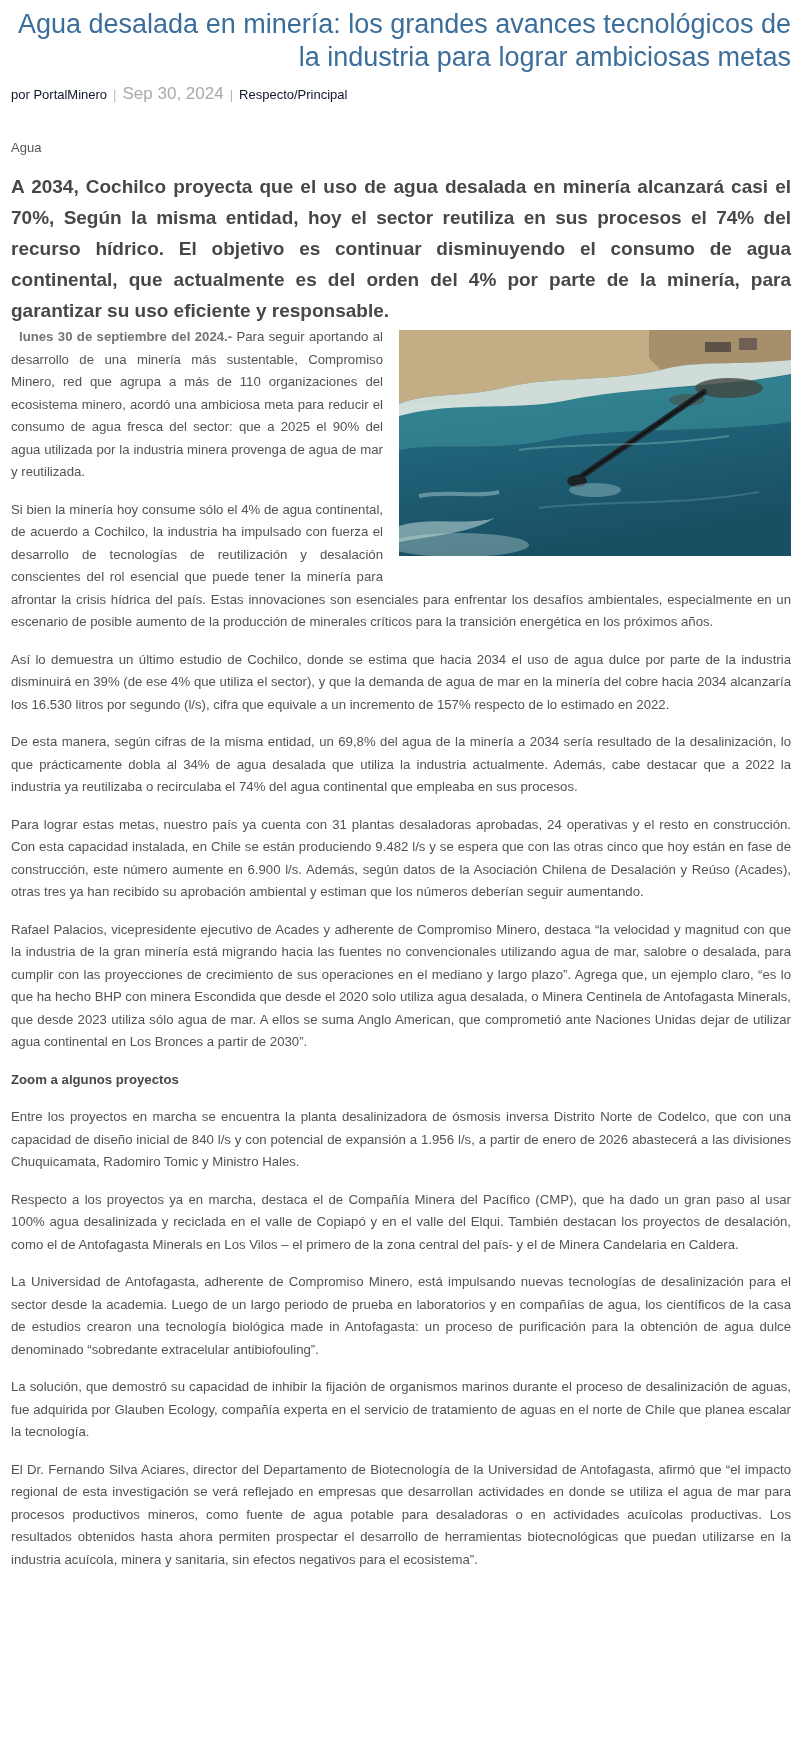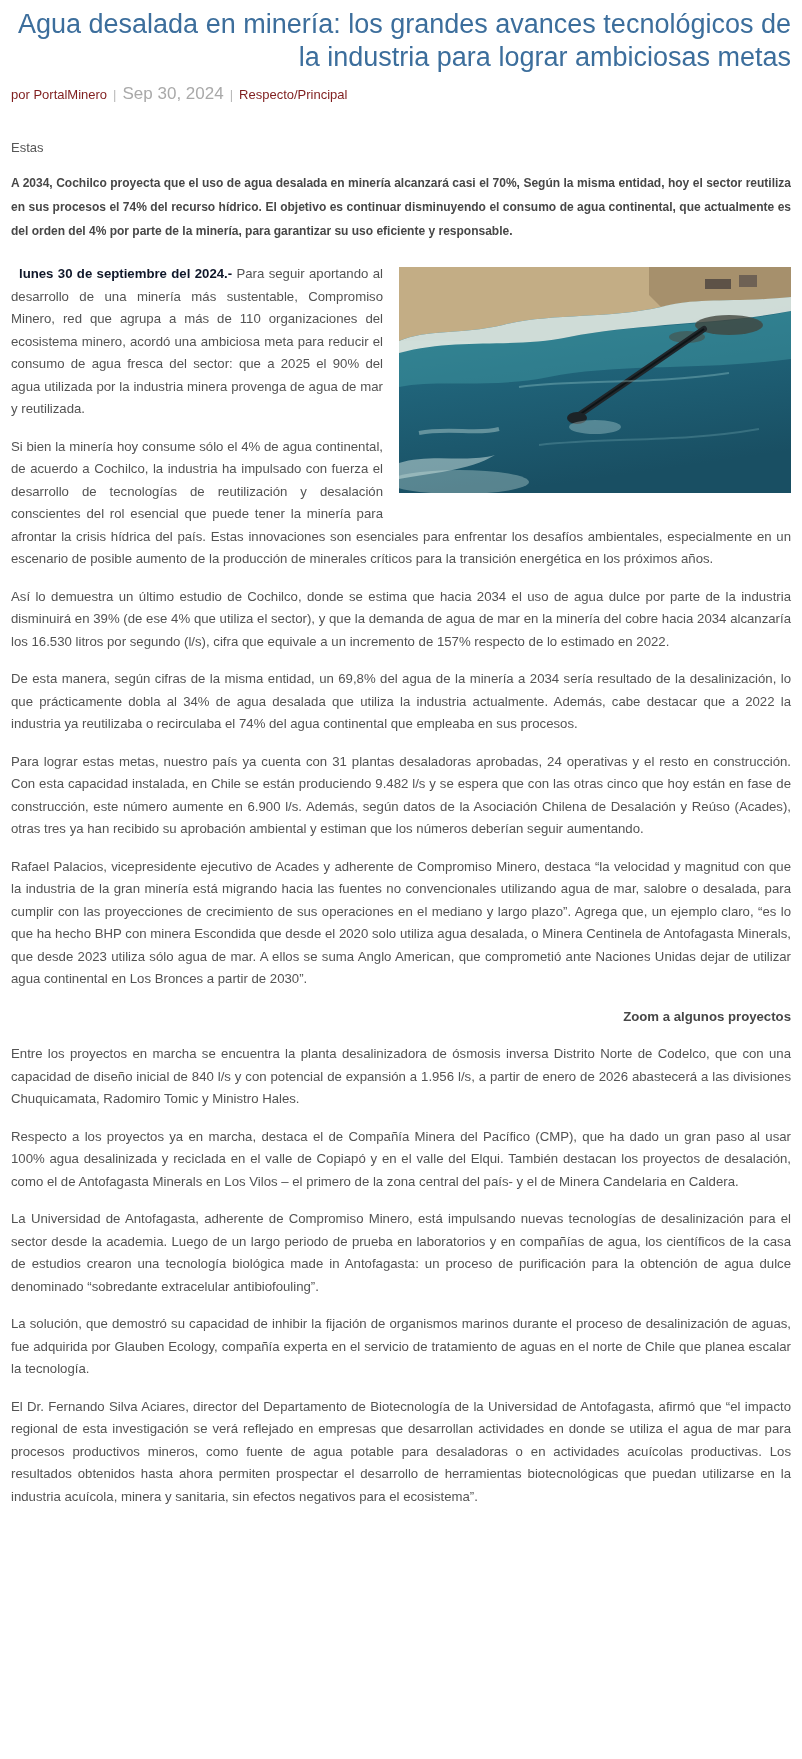--- a/index.html
+++ b/index.html
@@ -21,51 +21,50 @@
     text-align: right;
   }
 
   .meta-line {
     font-size: 13px;
     color: #5a5a5a;
     margin-bottom: 0;
   }
   .meta-line .sep { color: #b9b9b9; margin: 0 6px; }
   .meta-line .date { font-size: 17px; color: #a9a9a9; }
-  .meta-line .link { color: #7f1d1d; text-decoration: none; cursor: pointer; }
+  .meta-line .link { color: #0f172a; text-decoration: none; cursor: pointer; }
 
   .location {
     margin: 36px 0 16px 0;
     font-size: 13px;
     color: #565656;
   }
 
   .lead {
     font-weight: bold;
-    font-size: 12px;
-    line-height: 24px;
+    font-size: 19px;
+    line-height: 31px;
     color: #474747;
     text-align: justify;
-    margin-bottom: 20px;
   }
 
   .article-body {
     font-size: 13.2px;
     line-height: 22.5px;
     color: #535353;
     text-align: justify;
   }
   .article-body p { margin: 0 0 15px 0; }
-  .article-body strong { color: #0f172a; padding-left: 8px; }
+  .article-body strong { color: #737373; padding-left: 8px; }
   .section-heading {
     font-weight: bold;
     font-size: 13.2px;
     color: #474747;
     margin: 0 0 15px 0;
-    text-align: right;
+    text-align: left;
   }
 
   figure.article-image {
     float: right;
     width: 392px;
     height: 226px;
     margin: 4px 0 12px 16px;
     overflow: hidden;
     background: #1d5a6e;
   }
@@ -75,21 +74,21 @@
 <body>
 
 <div class="page">
 
   <h1 class="article-title">Agua desalada en minería: los grandes avances tecnológicos de la industria para lograr ambiciosas metas</h1>
 
   <div class="meta-line">
     <span class="link">por PortalMinero</span><span class="sep">|</span><span class="date">Sep 30, 2024</span><span class="sep">|</span><span class="link">Respecto/Principal</span>
   </div>
 
-  <p class="location">Estas</p>
+  <p class="location">Agua</p>
 
   <p class="lead">A 2034, Cochilco proyecta que el uso de agua desalada en minería alcanzará casi el 70%, Según la misma entidad, hoy el sector reutiliza en sus procesos el 74% del recurso hídrico. El objetivo es continuar disminuyendo el consumo de agua continental, que actualmente es del orden del 4% por parte de la minería, para garantizar su uso eficiente y responsable.</p>
 
   <div class="article-body">
 
     <figure class="article-image">
       <svg viewBox="0 0 392 226" preserveAspectRatio="none" role="img" aria-hidden="true">
         <defs>
           <linearGradient id="sea" x1="0" y1="0" x2="0.25" y2="1">
             <stop offset="0" stop-color="#2d7f8e"></stop>

